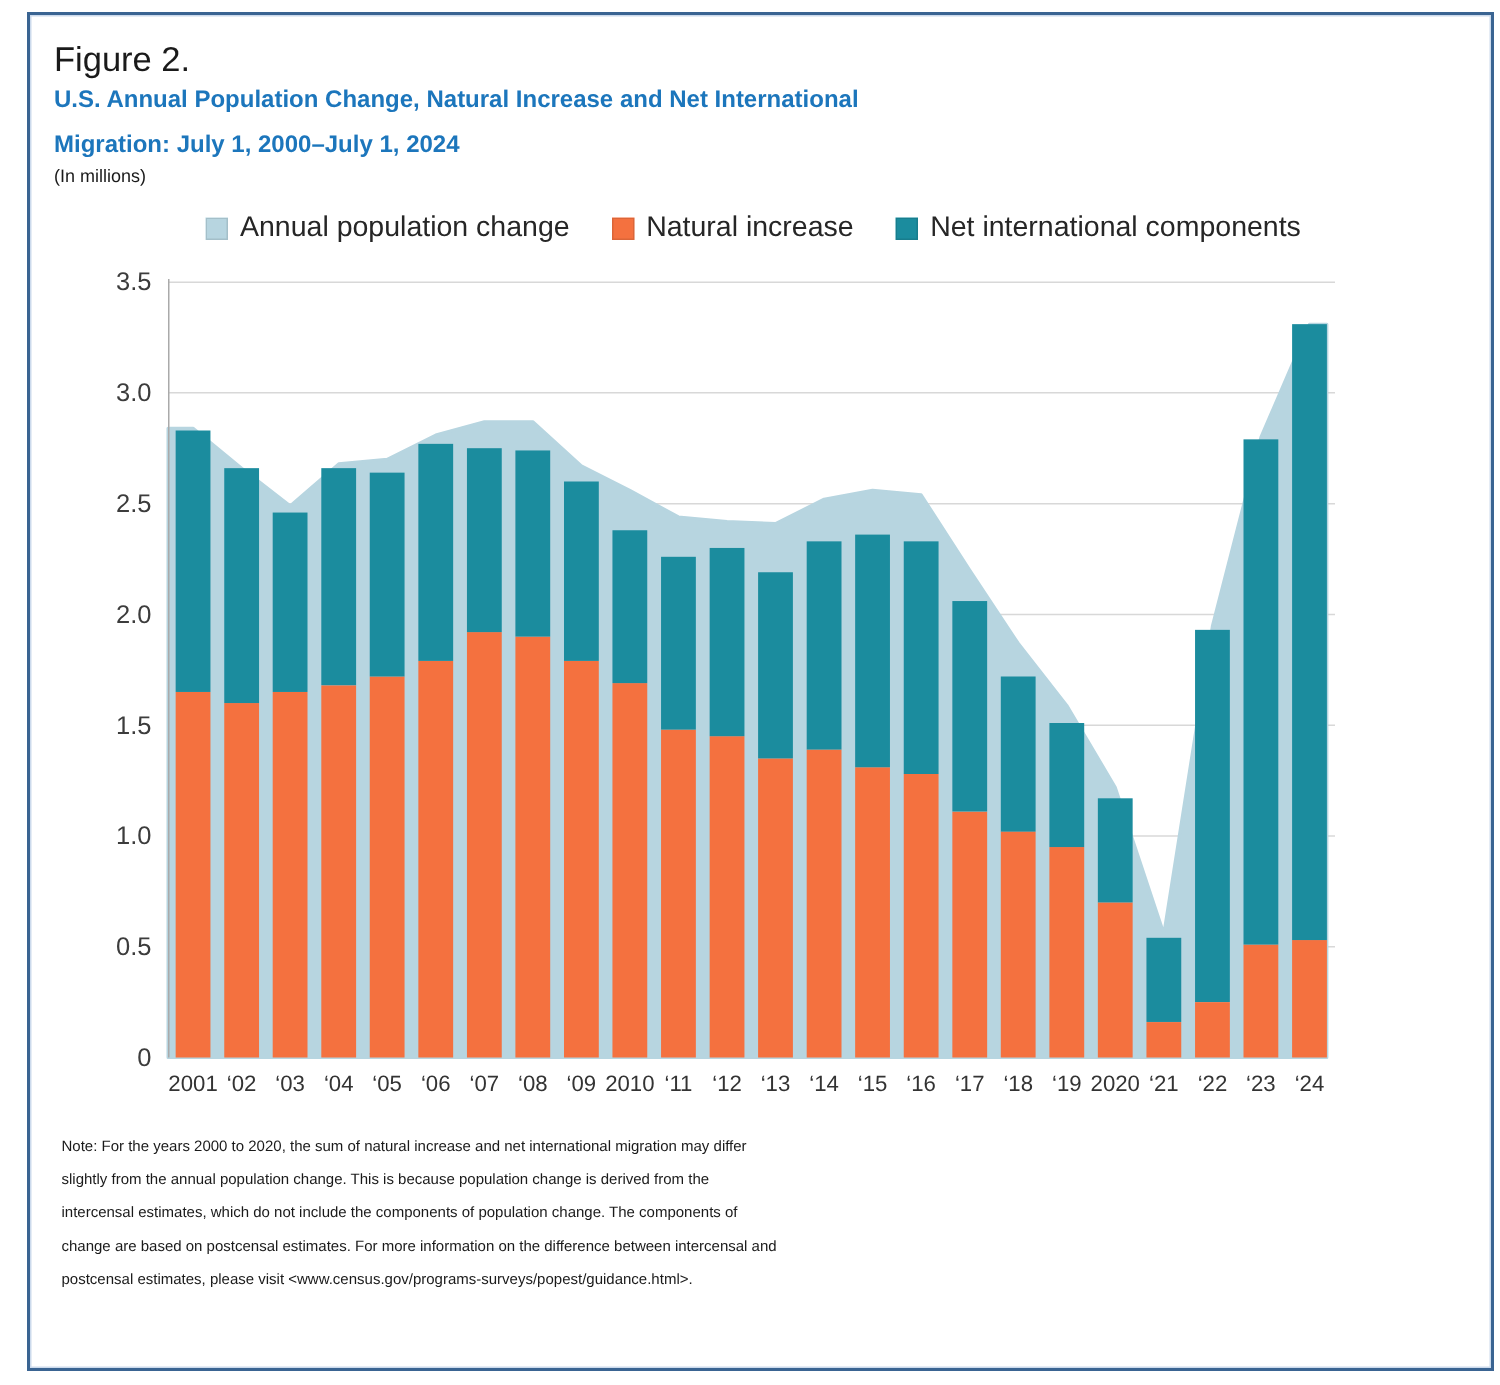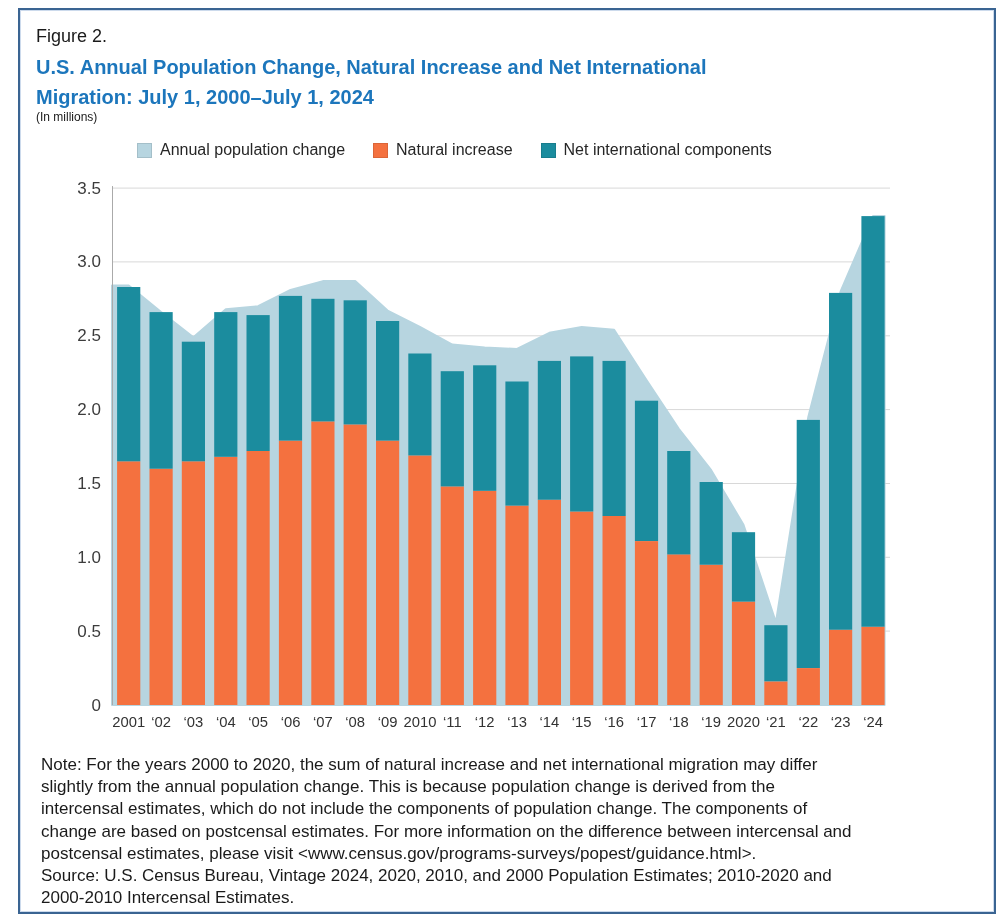--- a/index.html
+++ b/index.html
@@ -6,38 +6,38 @@
   .page{
     position:relative;width:1000px;height:923px;background:#ffffff;overflow:hidden;
     font-family:"Liberation Sans", sans-serif;color:#1f1f1f;
   }
   .frame{
     position:absolute;left:18px;top:8px;right:4px;bottom:9px;
     border:2px solid #3a6492;box-shadow:inset 0 0 0 1px #ccdaec;
     pointer-events:none;
   }
   .figure-label{
-    position:absolute;left:36px;top:26px;font-size:18px;color:#1a1a1a;white-space:pre-line;
+    position:absolute;left:36px;top:26px;font-size:23px;color:#1a1a1a;white-space:pre-line;
   }
   .figure-title{
     position:absolute;left:36px;top:52px;margin:0;width:760px;
-    font-size:20px;font-weight:bold;line-height:30px;color:#1c76bc;white-space:pre-line;
+    font-size:16px;font-weight:bold;line-height:30px;color:#1c76bc;white-space:pre-line;
   }
   .units-note{
     position:absolute;left:36px;top:110px;font-size:12px;color:#1a1a1a;
   }
   .legend{
     position:absolute;left:137px;top:141px;display:flex;align-items:center;gap:28px;
   }
   .legend-item{display:flex;align-items:center;gap:8px;}
   .legend-swatch{width:15px;height:15px;display:inline-block;box-shadow:inset 0 0 0 1px rgba(0,0,0,0.10);}
-  .legend-label{font-size:16px;color:#262626;white-space:nowrap;}
+  .legend-label{font-size:19px;color:#262626;white-space:nowrap;}
   svg.chart{position:absolute;left:0;top:0;}
   .note-text,.source-text{
-    position:absolute;left:41px;width:924px;font-size:17px;line-height:22.2px;
+    position:absolute;left:41px;width:924px;font-size:10px;line-height:22.2px;
     color:#1a1a1a;white-space:pre-line;
   }
   .note-text{top:754px;}
   .source-text{top:865px;}
 </style>
 </head>
 <body>
 
 <div class="page">
   <div class="frame" style="border-color: rgb(58, 100, 146);"></div>
@@ -152,15 +152,13 @@
       <text x="808.3" y="727" text-anchor="middle" font-size="14.8" fill="#333333" font-family="&quot;Liberation Sans&quot;, sans-serif">‘22</text>
       <text x="840.6" y="727" text-anchor="middle" font-size="14.8" fill="#333333" font-family="&quot;Liberation Sans&quot;, sans-serif">‘23</text>
       <text x="873.0" y="727" text-anchor="middle" font-size="14.8" fill="#333333" font-family="&quot;Liberation Sans&quot;, sans-serif">‘24</text>
     </svg>
 
   <div class="note-text">Note: For the years 2000 to 2020, the sum of natural increase and net international migration may differ
 slightly from the annual population change. This is because population change is derived from the
 intercensal estimates, which do not include the components of population change. The components of
 change are based on postcensal estimates. For more information on the difference between intercensal and
 postcensal estimates, please visit &lt;www.census.gov/programs-surveys/popest/guidance.html&gt;.</div>
-  <div class="source-text">Source: U.S. Census Bureau, Vintage 2024, 2020, 2010, and 2000 Population Estimates; 2010-2020 and
-2000-2010 Intercensal Estimates.</div>
 </div>
 
 </body></html>

